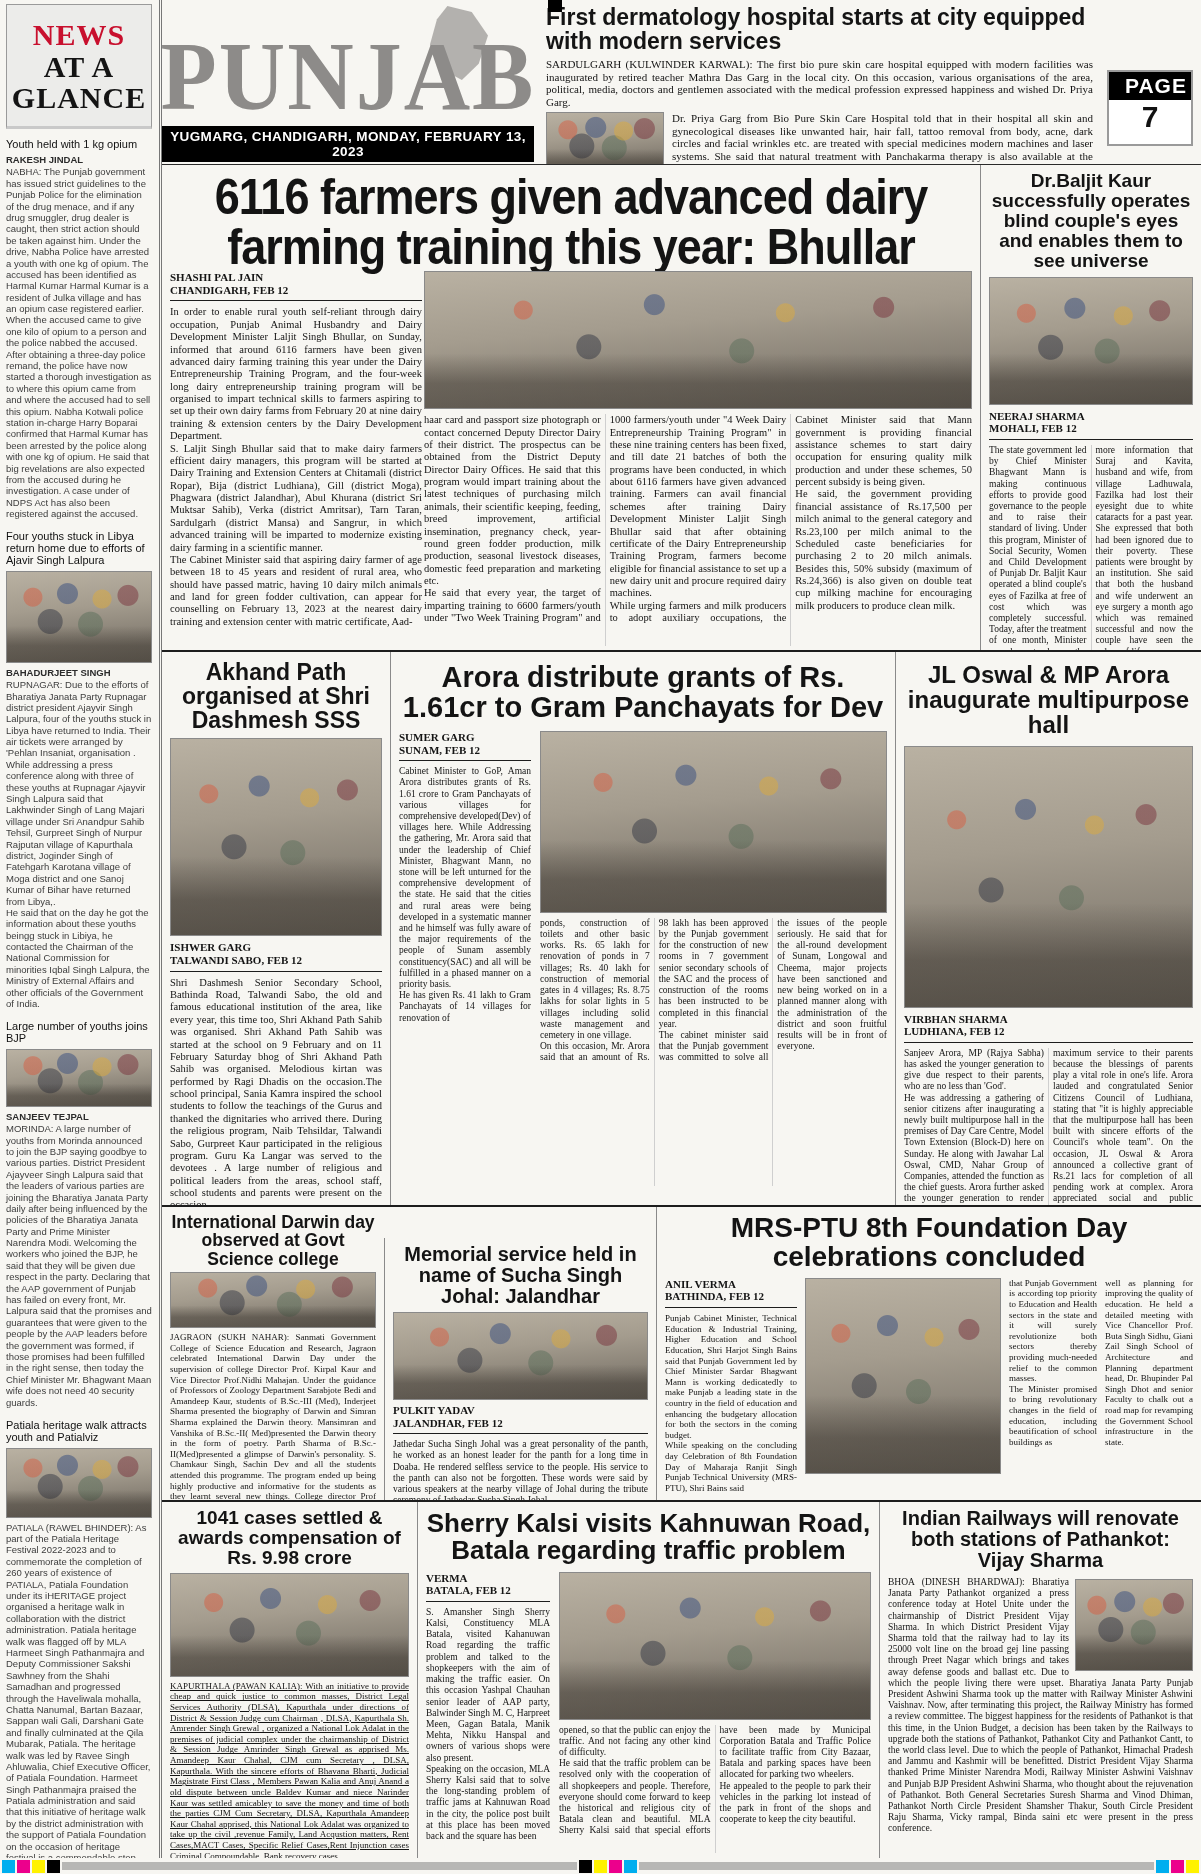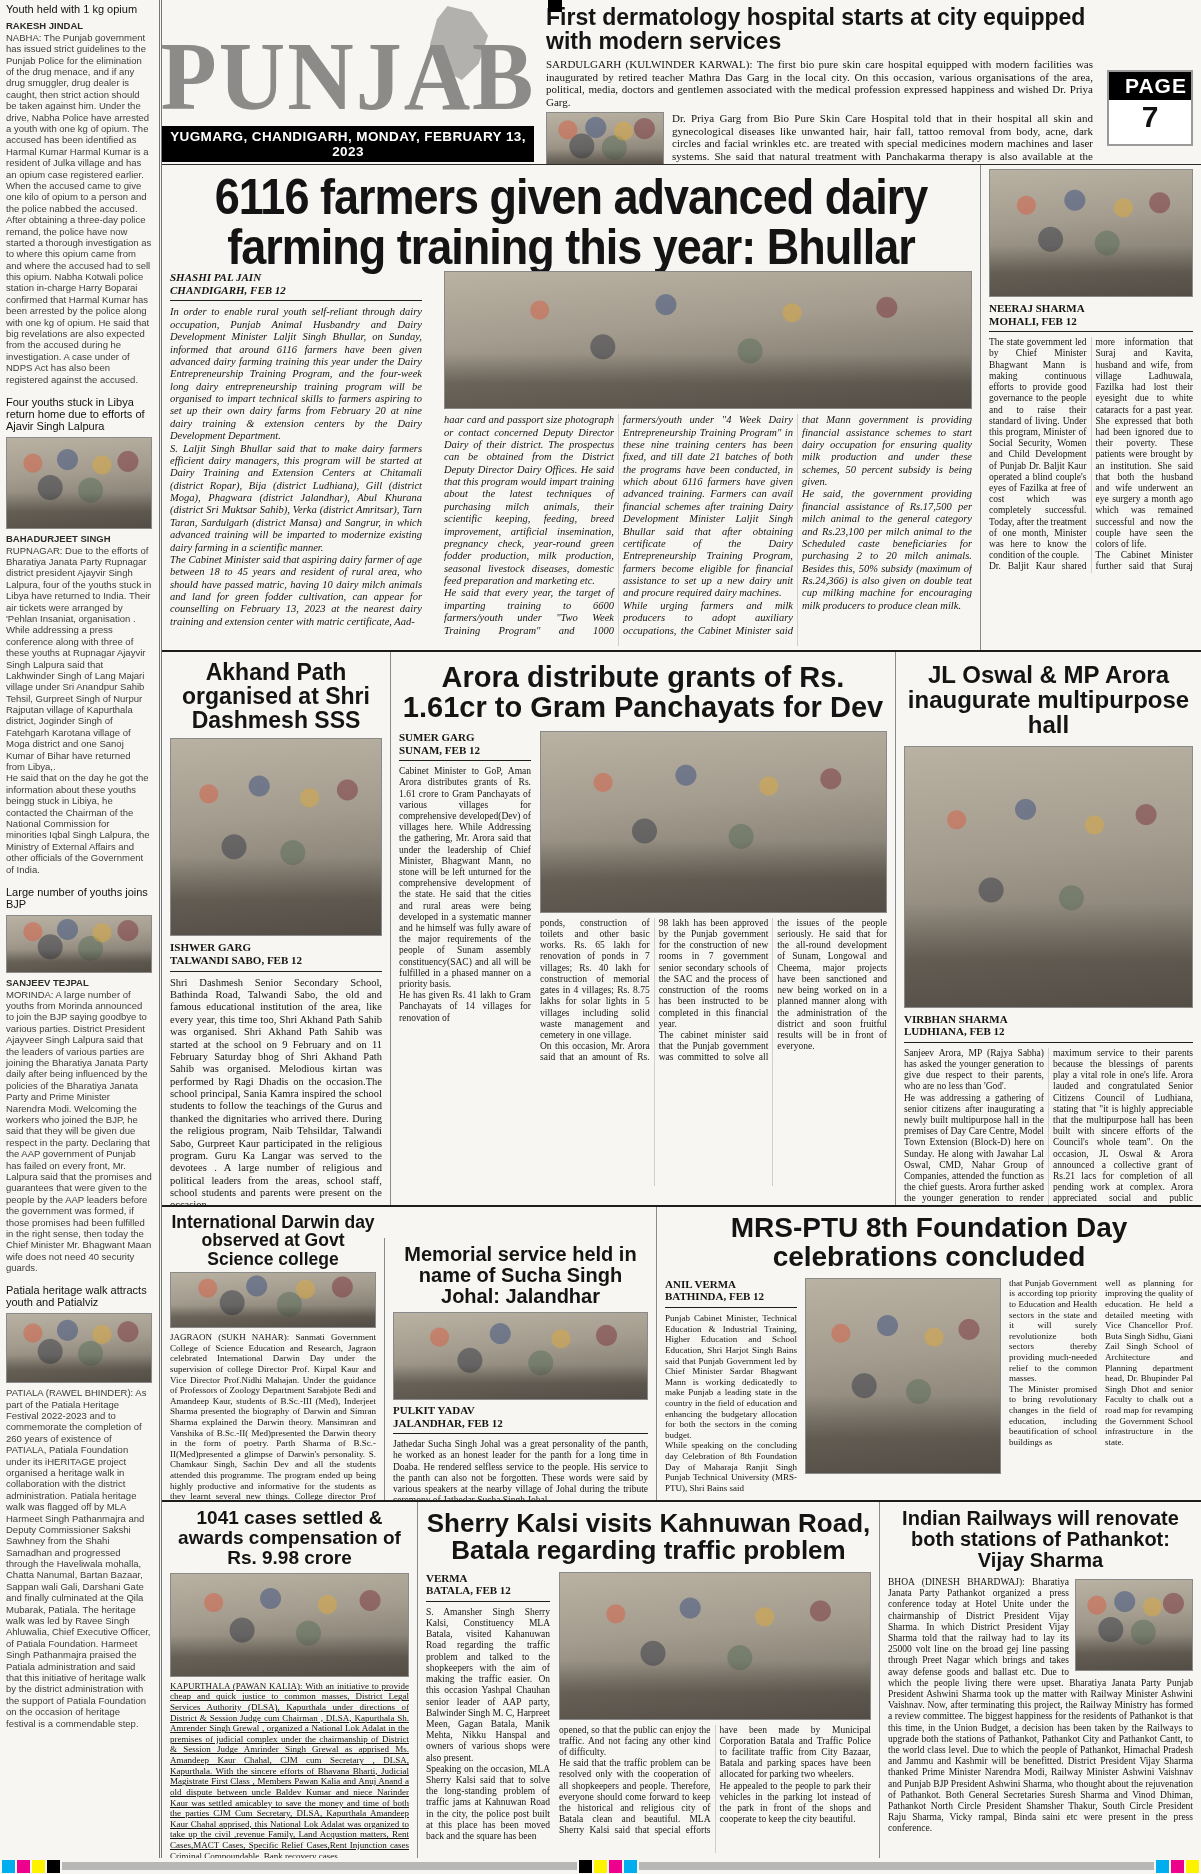--- a/index.html
+++ b/index.html
@@ -73,21 +73,21 @@
 
   
   .row-main { height:485px; }
   .row-mid  { height:555px; border-top:2px solid #1d1d1d; }
   .row-low  { height:295px; border-top:2px solid #1d1d1d; }
   .row-bot  { height:358px; border-top:2px solid #1d1d1d; }
 
   
   .dairy-cell { width:818px; }
   .dairy-head { font-size:45px; line-height:.98; margin:4px 0 10px; }
-  .dairy-grid { display:grid; grid-template-columns:252px 1fr; gap:22px;font-style:italic; }
+  .dairy-grid { display:grid; grid-template-columns:252px 1fr; gap:2px; }
   .dairy-photo { height:138px; margin-bottom:5px; }
   
   .baljit-cell { flex:1; }
   .baljit-head { font-size:19px; margin:2px 0 6px; }
   .baljit-photo { height:128px; margin-bottom:5px; }
   .baljit-body { font-size:9.5px; }
 
   
   .akhand-cell { width:228px; }
   .akhand-head { font-size:23px; margin:4px 0 6px; }
@@ -137,20 +137,24 @@
 </style>
 </head>
 <body>
 
 <div class="page">
   <div class="topmark"></div>
 
   <div class="main-wrap">
 
     <aside class="rail">
+      <div class="glance-box">
+        <div class="glance-line"><span class="glance-accent">NEWS</span><span> AT A</span></div>
+        <div class="glance-line">GLANCE</div>
+      </div>
 
       <div class="rail-article">
         <h3>Youth held with 1 kg opium</h3>
         <div class="rail-byline">RAKESH JINDAL</div>
         <div class="rail-body">NABHA: The Punjab government has issued strict guidelines to the Punjab Police for the elimination of the drug menace, and if any drug smuggler, drug dealer is caught, then strict action should be taken against him. Under the drive, Nabha Police have arrested a youth with one kg of opium. The accused has been identified as Harmal Kumar Harmal Kumar is a resident of Julka village and has an opium case registered earlier. When the accused came to give one kilo of opium to a person and the police nabbed the accused. After obtaining a three-day police remand, the police have now started a thorough investigation as to where this opium came from and where the accused had to sell this opium. Nabha Kotwali police station in-charge Harry Boparai confirmed that Harmal Kumar has been arrested by the police along with one kg of opium. He said that big revelations are also expected from the accused during he investigation. A case under of NDPS Act has also been registered against the accused.</div>
       </div>
 
       <div class="rail-article">
         <h3>Four youths stuck in Libya return home due to efforts of Ajavir Singh Lalpura</h3>
         <div class="photo" style="height:92px"></div>
@@ -212,20 +216,21 @@
             <div>
               <div class="photo dairy-photo"></div>
               <div class="bodytxt cols-3" style="height:232px; overflow:hidden">haar card and passport size photograph or contact concerned Deputy Director Dairy of their district. The prospectus can be obtained from the District Deputy Director Dairy Offices. He said that this program would impart training about the latest techniques of purchasing milch animals, their scientific keeping, feeding, breed improvement, artificial insemination, pregnancy check, year-round green fodder production, milk production, seasonal livestock diseases, domestic feed preparation and marketing etc.
 He said that every year, the target of imparting training to 6600 farmers/youth under "Two Week Training Program" and 1000 farmers/youth under "4 Week Dairy Entrepreneurship Training Program" in these nine training centers has been fixed, and till date 21 batches of both the programs have been conducted, in which about 6116 farmers have given advanced training. Farmers can avail financial schemes after training Dairy Development Minister Laljit Singh Bhullar said that after obtaining certificate of the Dairy Entrepreneurship Training Program, farmers become eligible for financial assistance to set up a new dairy unit and procure required dairy machines.
 While urging farmers and milk producers to adopt auxiliary occupations, the Cabinet Minister said that Mann government is providing financial assistance schemes to start dairy occupation for ensuring quality milk production and under these schemes, 50 percent subsidy is being given.
 He said, the government providing financial assistance of Rs.17,500 per milch animal to the general category and Rs.23,100 per milch animal to the Scheduled caste beneficiaries for purchasing 2 to 20 milch animals. Besides this, 50% subsidy (maximum of Rs.24,366) is also given on double teat cup milking machine for encouraging milk producers to produce clean milk.</div>
             </div>
           </div>
         </div>
         <div class="cell baljit-cell">
+          <h2 class="sec baljit-head">Dr.Baljit Kaur successfully operates blind couple's eyes  and enables them to see universe</h2>
           <div class="photo baljit-photo"></div>
           <div class="byline">
             <div>NEERAJ SHARMA</div>
             <div>MOHALI, FEB 12</div>
           </div>
           <div class="bodytxt cols-2 baljit-body" style="height:236px; overflow:hidden">The state government led by Chief Minister Bhagwant Mann is making continuous efforts to provide good governance to the people and to raise their standard of living.  Under this program, Minister of Social Security, Women and Child Development of Punjab Dr. Baljit Kaur operated a blind couple's eyes of Fazilka at free of cost which was completely successful.  Today, after the treatment of one month, Minister was here to know the condition of the couple.
 Dr. Baljit Kaur shared more information that Suraj and Kavita, husband and wife, from village Ladhuwala, Fazilka had lost their eyesight due to white cataracts for a past year.  She expressed that both had been ignored due to their poverty. These patients were brought by an institution.  She said that both the husband and wife underwent an eye surgery a month ago which was remained successful and now the couple have seen the colors of life.
 The Cabinet Minister further said that Suraj and Kavita, both husband and wife, had come today for the operation of their other eye. She said that both of them have been operated and surgery of white cataract has been done successfully. She shared that these people always motivate the society to work ahead in life.  She said that both of them can now see the universe with their own eyes.</div>
         </div>
       </div>

